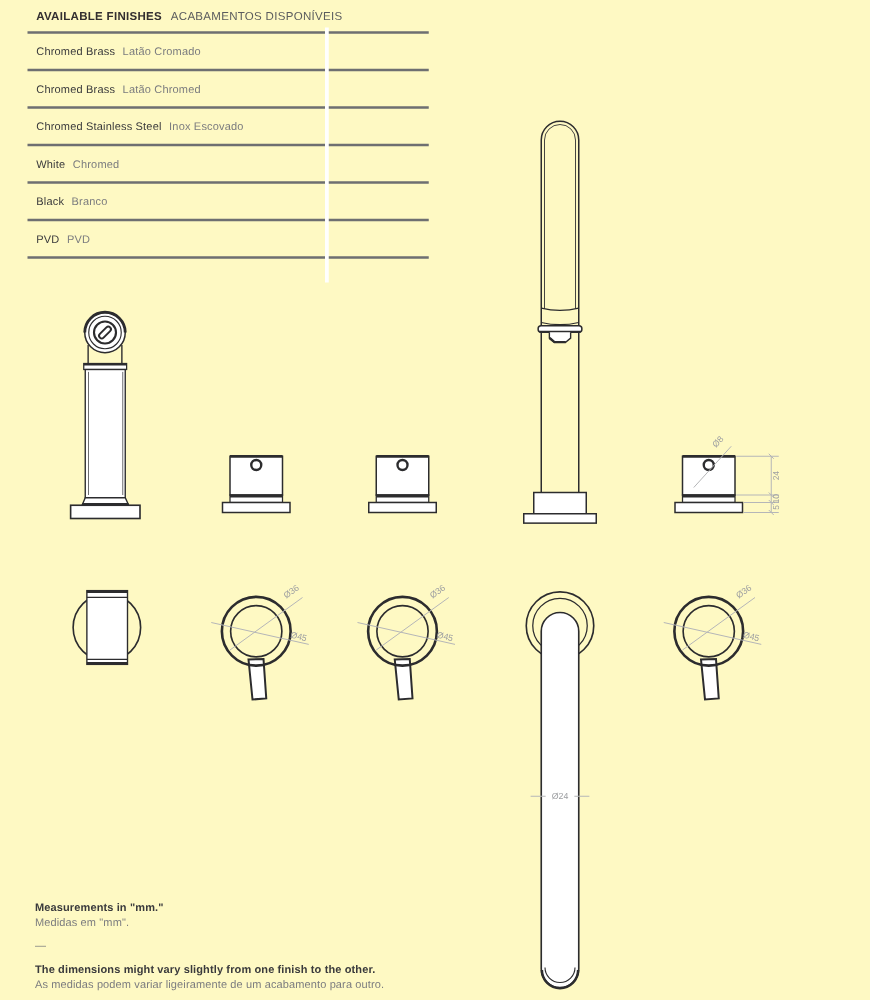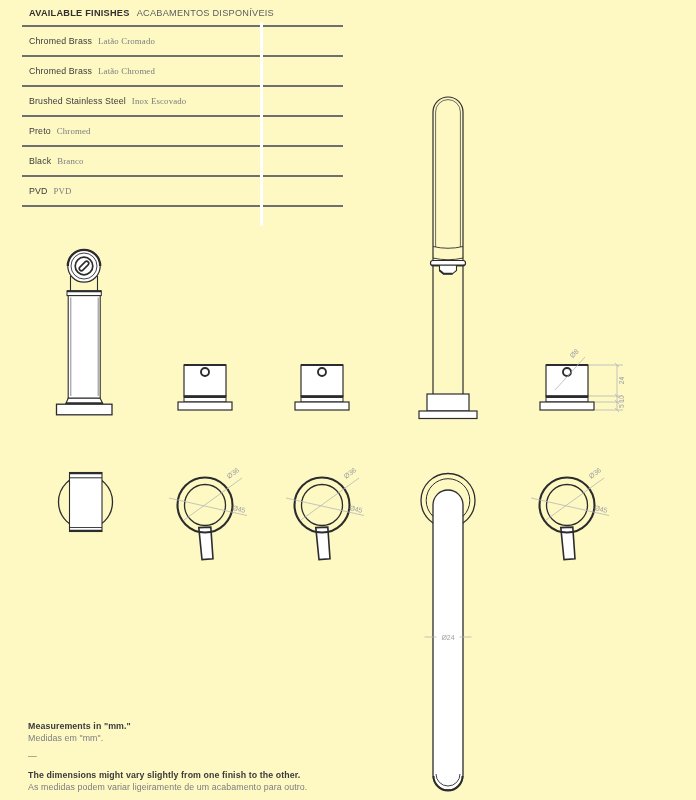--- a/index.html
+++ b/index.html
@@ -9,21 +9,21 @@
   }
   .page{position:absolute;inset:0;background:#fef9c3;}
   
   .hdr{position:absolute;left:29px;top:8px;font-size:9.2px;letter-spacing:.25px;white-space:nowrap;}
   .hdr .en{font-weight:bold;color:#332f30;margin-right:7px;}
   .hdr .pt{color:#5b5c5e;}
   
   .finishes{position:absolute;left:22px;top:25px;width:321px;border-bottom:2px solid #6e6f71;}
   .frow{height:28px;display:flex;align-items:center;border-top:2px solid #6e6f71;padding-left:7px;gap:6px;font-size:8.8px;white-space:nowrap;}
   .frow .en{font-weight:normal;color:#3a3a3c;letter-spacing:.15px;}
-  .frow .pt{color:#7b7c7f;letter-spacing:.15px;font-family:Liberation Serif, serif;}
+  .frow .pt{color:#7b7c7f;letter-spacing:.15px;}
   .rule-gap{position:absolute;left:260px;top:22px;width:3px;height:204px;background:#fff;}
   
   .drawings{position:absolute;left:0;top:0;width:696px;height:800px;}
   .ln{fill:none;stroke:#2c2c2e;}
   .lnf{fill:#ffffff;stroke:#2c2c2e;}
   .dim{fill:none;stroke:#b5b6b8;stroke-width:.8;}
   .dimtxt{fill:#9c9ea1;font-size:7px;font-family:"Liberation Sans",sans-serif;}
   .dimtxt.sm{font-size:6.8px;}
   
   .foot{position:absolute;left:28px;top:720px;font-size:8.8px;line-height:12px;letter-spacing:.1px;}
@@ -43,25 +43,25 @@
   <div class="finishes">
     <div class="frow">
       <span class="en">Chromed Brass</span>
       <span class="pt">Latão Cromado</span>
     </div>
     <div class="frow">
       <span class="en">Chromed Brass</span>
       <span class="pt">Latão Chromed</span>
     </div>
     <div class="frow">
-      <span class="en">Brushed Stainless Steel</span>
+      <span class="en">Chromed Stainless Steel</span>
       <span class="pt">Inox Escovado</span>
     </div>
     <div class="frow">
-      <span class="en">Preto</span>
+      <span class="en">White</span>
       <span class="pt">Chromed</span>
     </div>
     <div class="frow">
       <span class="en">Black</span>
       <span class="pt">Branco</span>
     </div>
     <div class="frow">
       <span class="en">PVD</span>
       <span class="pt">PVD</span>
     </div>

